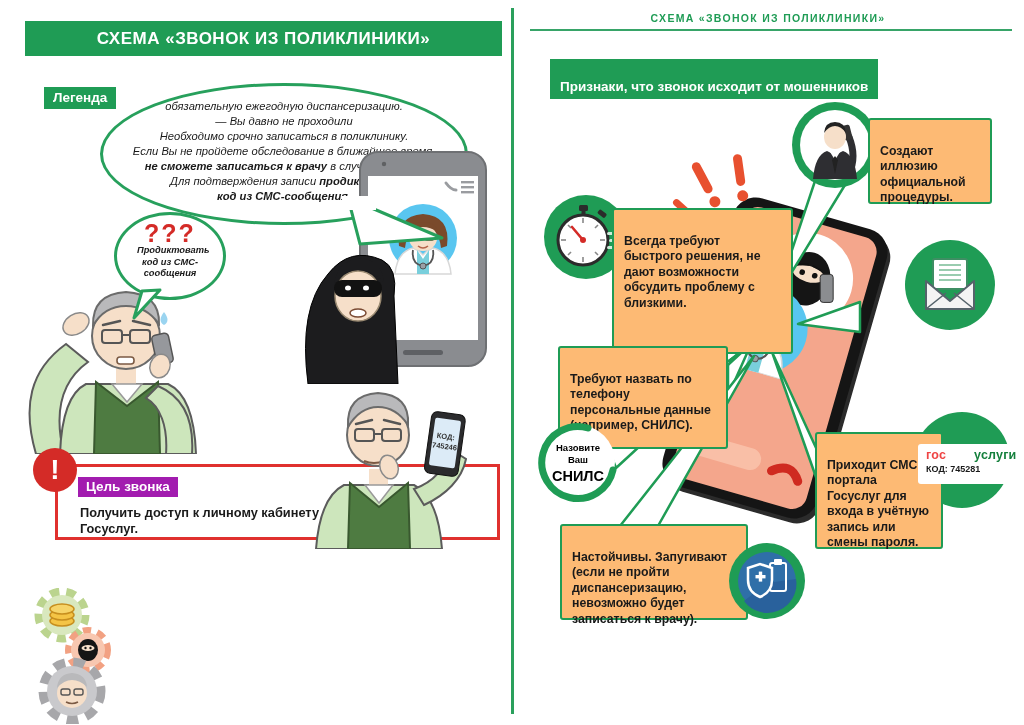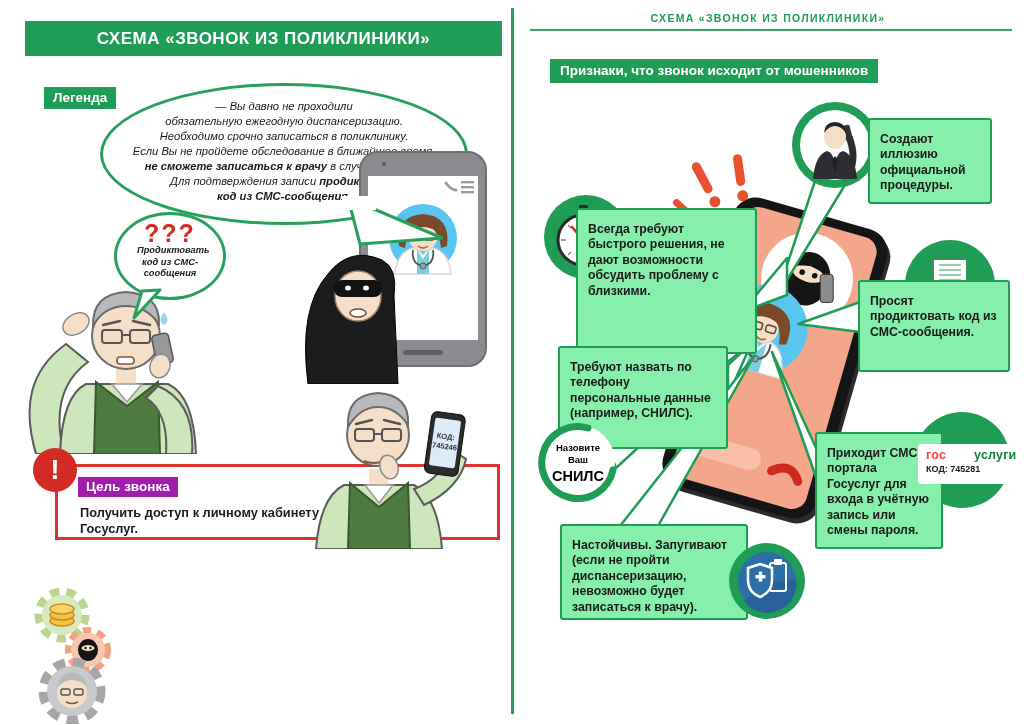--- a/index.html
+++ b/index.html
@@ -39,23 +39,23 @@
     border:2.5px solid #27A05C; background:#fff; box-sizing:border-box; z-index:1; }
   .social-text { position:absolute; left:108px; top:14px; width:276px; font-weight:bold;
     font-size:12.8px; line-height:17px; }
   .grn { color:#1F9C55; }
 
   
   .r-header { position:absolute; left:512px; top:12px; width:512px; text-align:center;
     color:#1F9C55; font-weight:bold; font-size:10.5px; letter-spacing:1.3px; }
   .r-hr { position:absolute; left:530px; top:29px; width:482px; height:1.5px; background:#37A468; }
   .banner2 { position:absolute; left:550px; top:59px; background:#1F9C55; color:#fff;
-    font-weight:bold; font-size:13.5px; padding:4px 10px 5px; z-index:4; }
-  .callout { position:absolute; background:#86efac; border:2.5px solid #1F9C55; border-radius:3px;
-    padding:12px 10px; font-weight:bold; font-size:12.3px; line-height:1.26;
+    font-weight:bold; font-size:13.5px; padding:20px 10px 5px; z-index:4; }
+  .callout { position:absolute; background:#fdba74; border:2.5px solid #1F9C55; border-radius:3px;
+    padding:24px 10px; font-weight:bold; font-size:12.3px; line-height:1.26;
     box-sizing:border-box; z-index:3; }
   .rphone { position:absolute; left:695px; top:208px; width:160px; height:300px;
     background:#151515; border-radius:24px; transform:rotate(16deg); z-index:1;
     box-shadow:4px 4px 0 #2b2b2b; }
   .rscreen { position:absolute; left:11px; right:11px; top:9px; bottom:9px;
     background:#F4A68C; border-radius:15px; }
   .wcircle { position:absolute; left:32px; top:10px; width:92px; height:92px;
     background:#fff; border-radius:50%; }
   .bcircle { position:absolute; left:6px; top:72px; width:88px; height:88px;
     background:#59C6F0; border-radius:50%; }
@@ -74,22 +74,22 @@
 <body>
 
 <div class="canvas">
   <div class="divider"></div>
 
   <div class="title-banner">СХЕМА «ЗВОНОК ИЗ ПОЛИКЛИНИКИ»</div>
   <div class="glabel" style="left:44px; top:87px;">Легенда</div>
 
   <div class="sb">
     <div class="sb-inner">
+      <p>обязательную ежегодную диспансеризацию.</p>
       <p>— Вы давно не проходили</p>
-      <p>обязательную ежегодную диспансеризацию.</p>
       <p>Необходимо срочно записаться в поликлинику.</p>
       <p>Если Вы не пройдете обследование в ближайшее время,</p>
       <p><b>не сможете записаться к врачу</b><span> в случае болезни.</span></p>
       <p><span>Для подтверждения записи </span><b>продиктуйте</b></p>
       <p><b>код из СМС-сообщения</b><span>.</span></p>
     </div>
   </div>
   <svg class="sb-tail" width="110" height="55">
     <polygon points="8,2 102,42 20,48" fill="#fff" stroke="#27A05C" stroke-width="3" stroke-linejoin="round"></polygon>
     <rect x="2" y="0" width="34" height="14" fill="#fff"></rect>
@@ -325,41 +325,38 @@
         <line x1="28" y1="58" x2="25" y2="61"></line>
     </g>
     <line x1="40" y1="46" x2="29" y2="33" stroke="#D42B27" stroke-width="2.6" stroke-linecap="round"></line>
     <circle cx="40" cy="46" r="3" fill="#D42B27"></circle>
     <g fill="#CDEBDA">
         <rect x="64" y="38" width="16" height="3" rx="1.5"></rect>
         <rect x="66" y="45" width="13" height="3" rx="1.5"></rect>
         <rect x="64" y="52" width="9" height="3" rx="1.5"></rect>
       </g>
   </svg>
-  <div class="callout" style="left:576px; top:208px; width:181px; height:146px;">
+  <div class="callout" style="left:612px; top:208px; width:181px; height:146px;">
     <span>Всегда требуют быстрого решения, не дают возможности обсудить проблему с близкими.</span>
   </div>
 
   <svg class="abs" style="left:904px; top:239px; z-index:3;" width="92" height="92" viewBox="0 0 92 92">
     <circle cx="46" cy="46" r="45" fill="#1F9C55"></circle>
     <g transform="translate(46,48)">
       <rect x="-17" y="-28" width="34" height="30" rx="2" fill="#fff" stroke="#3E8E63" stroke-width="2"></rect>
       <g stroke="#7FBF9B" stroke-width="1.6">
         <line x1="-11" y1="-22" x2="11" y2="-22"></line>
           <line x1="-11" y1="-17" x2="11" y2="-17"></line>
         <line x1="-11" y1="-12" x2="11" y2="-12"></line>
           <line x1="-11" y1="-7" x2="11" y2="-7"></line>
       </g>
       <path d="M-24,-6 L0,14 L24,-6 L24,22 L-24,22 Z" fill="#F4F4F4" stroke="#55636B" stroke-width="2" stroke-linejoin="round"></path>
       <path d="M-24,22 L-4,6 M24,22 L4,6" stroke="#55636B" stroke-width="1.6"></path>
     </g>
   </svg>
-  <div class="callout" style="left:858px; top:280px; width:152px; height:92px;">
-    <span>Просят продиктовать код из СМС-сообщения.</span>
-  </div>
 
   <div class="callout" style="left:558px; top:346px; width:170px; height:103px;">
     <span>Требуют назвать по телефону персональные данные (например, СНИЛС).</span>
   </div>
   <svg class="snils-wrap" width="84" height="84" viewBox="0 0 84 84">
     <circle cx="42" cy="42" r="37" fill="#fff"></circle>
     <path d="M52,8 A36,36 0 1 0 77,50" fill="none" stroke="#1F9C55" stroke-width="7" stroke-linecap="round"></path>
     <text x="42" y="31" text-anchor="middle" font-size="9.5" font-weight="bold">Назовите</text>
     <text x="42" y="43" text-anchor="middle" font-size="9.5" font-weight="bold">Ваш</text>
     <text x="42" y="61" text-anchor="middle" font-size="14.5" font-weight="bold">СНИЛС</text>

